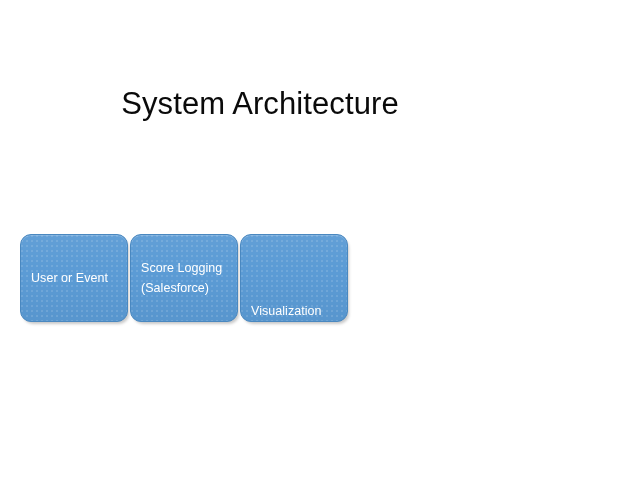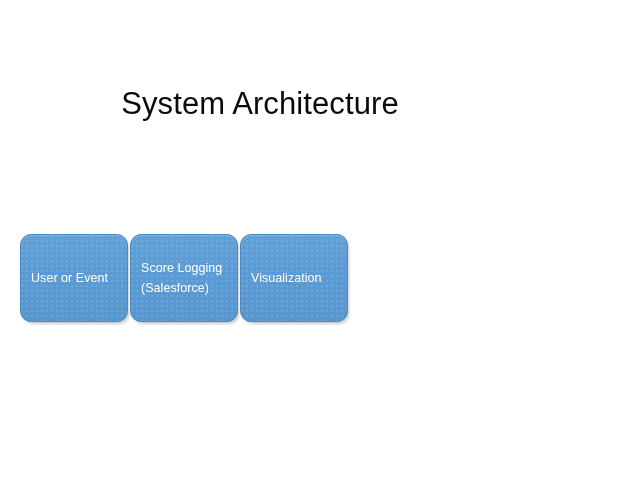--- a/index.html
+++ b/index.html
@@ -65,20 +65,21 @@
     box-shadow:
       2px 3px 3px -1px rgba(0,0,0,0.22),
       0 1px 0 rgba(255,255,255,0.18) inset;
     display: flex;
     align-items: center;
     overflow: hidden;
   }
 
   .process-step:last-child {
     margin-right: 0;
+    align-items: flex-end;
   }
 
   .step-label {
     display: block;
     width: 100%;
     padding: 0 6px 0 10px;
     box-sizing: border-box;
     font-family: "Liberation Sans", "DejaVu Sans", sans-serif;
     font-size: 12.5px;
     font-weight: 400;

